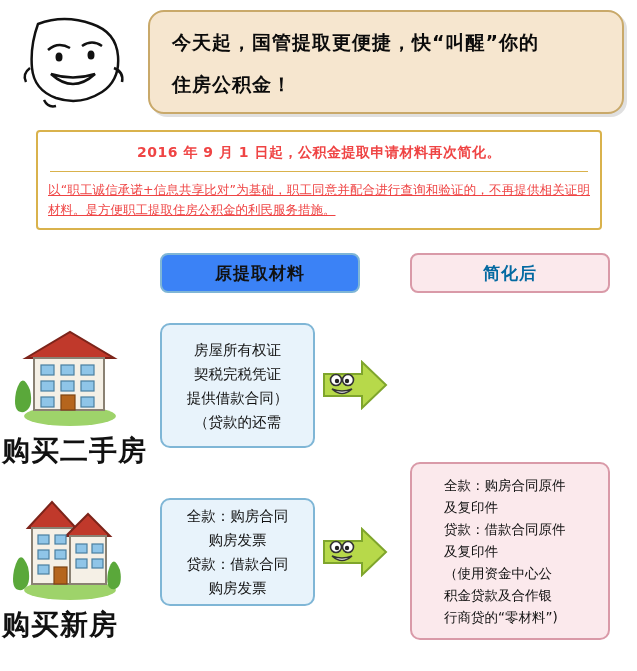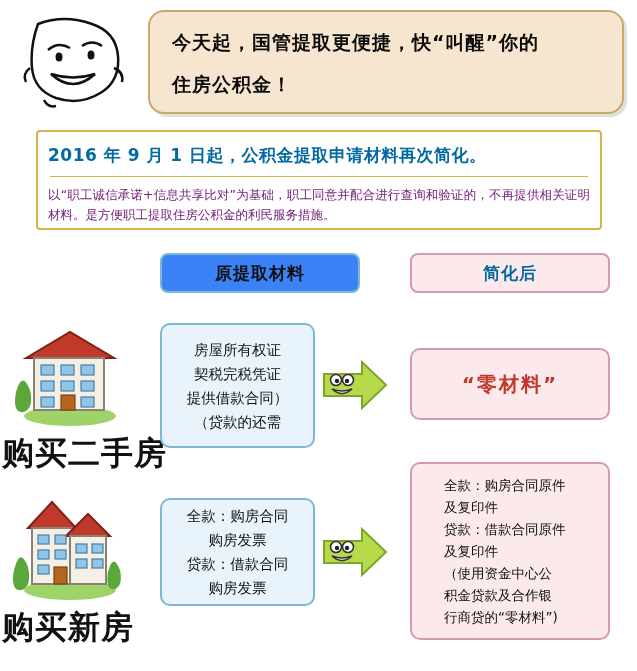--- a/index.html
+++ b/index.html
@@ -36,29 +36,29 @@
   
   .notice{
     position:absolute;left:36px;top:130px;width:566px;height:100px;
     background:#ffffff;
     border:2px solid #d9b24c;
     border-radius:4px;
     box-sizing:border-box;
     padding:8px 10px 0 10px;
   }
   .notice-title{
-    color:#0369a1;font-size:17px;font-weight:bold;text-align:left;
+    color:#ef4444;font-size:14px;font-weight:bold;text-align:center;
     letter-spacing:0.5px;
     padding-top:4px;
   }
   .notice-divider{
     height:1px;background:#d9b24c;margin:9px 2px 8px 2px;
   }
   .notice-body{
-    font-size:12.5px;color:#701a75;line-height:20px;text-align:justify;
+    font-size:12.5px;color:#ef4444;line-height:20px;text-align:justify;text-decoration:underline;
   }
 
   
   .col-head{
     position:absolute;height:40px;border-radius:8px;box-sizing:border-box;
     display:flex;align-items:center;justify-content:center;
     font-size:17px;font-weight:bold;letter-spacing:1px;
   }
   .col-head.left{
     left:160px;top:253px;width:200px;
@@ -92,21 +92,21 @@
   .arrow{position:absolute;width:66px;height:50px;}
   #arrow-1{left:322px;top:360px;}
   #arrow-2{left:322px;top:527px;}
 
   
   .house{position:absolute;}
   #house-1{left:8px;top:318px;width:118px;height:110px;}
   #house-2{left:8px;top:492px;width:118px;height:110px;}
 
   .cat-label{
-    position:absolute;font-size:32px;font-weight:bold;color:#111;
+    position:absolute;font-size:28px;font-weight:bold;color:#111;
     letter-spacing:1px;
   }
   #label-1{left:2px;top:432px;}
   #label-2{left:2px;top:606px;}
 </style>
 </head>
 <body>
 
 <div class="wrap">
 
@@ -170,23 +170,20 @@
     <svg width="66" height="50" viewBox="0 0 66 50">
       <path d="M2 14 L40 14 L40 2 L64 25 L40 48 L40 36 L2 36 Z" fill="#b7d94a" stroke="#7fa52c" stroke-width="2"></path>
       <circle cx="14" cy="20" r="5.5" fill="#fff" stroke="#333" stroke-width="1.6"></circle>
       <circle cx="26" cy="20" r="5.5" fill="#fff" stroke="#333" stroke-width="1.6"></circle>
       <circle cx="15" cy="21" r="2.2" fill="#222"></circle>
       <circle cx="25" cy="21" r="2.2" fill="#222"></circle>
       <path d="M10 29 q10 9 20 0 q-10 4 -20 0 Z" fill="#fff" stroke="#333" stroke-width="1.4"></path>
     </svg>
   </div>
 
-  <div class="box pink" id="box-new-1">
-    <div class="zero-text">“零材料”</div>
-  </div>
 
   <div class="house" id="house-2">
     <svg width="118" height="110" viewBox="0 0 118 110">
       <ellipse cx="62" cy="98" rx="46" ry="10" fill="#9ed36a"></ellipse>
       <path d="M20 36 L44 10 L68 36 Z" fill="#c0392b" stroke="#7d241a" stroke-width="2"></path>
       <rect x="24" y="36" width="40" height="56" fill="#f5f0e6" stroke="#8a8173" stroke-width="2"></rect>
       <path d="M58 44 L80 22 L102 44 Z" fill="#c0392b" stroke="#7d241a" stroke-width="2"></path>
       <rect x="62" y="44" width="36" height="48" fill="#f5f0e6" stroke="#8a8173" stroke-width="2"></rect>
       <g fill="#8fc5e8" stroke="#4a7fa0" stroke-width="1.2">
         <rect x="30" y="43" width="11" height="9"></rect>

